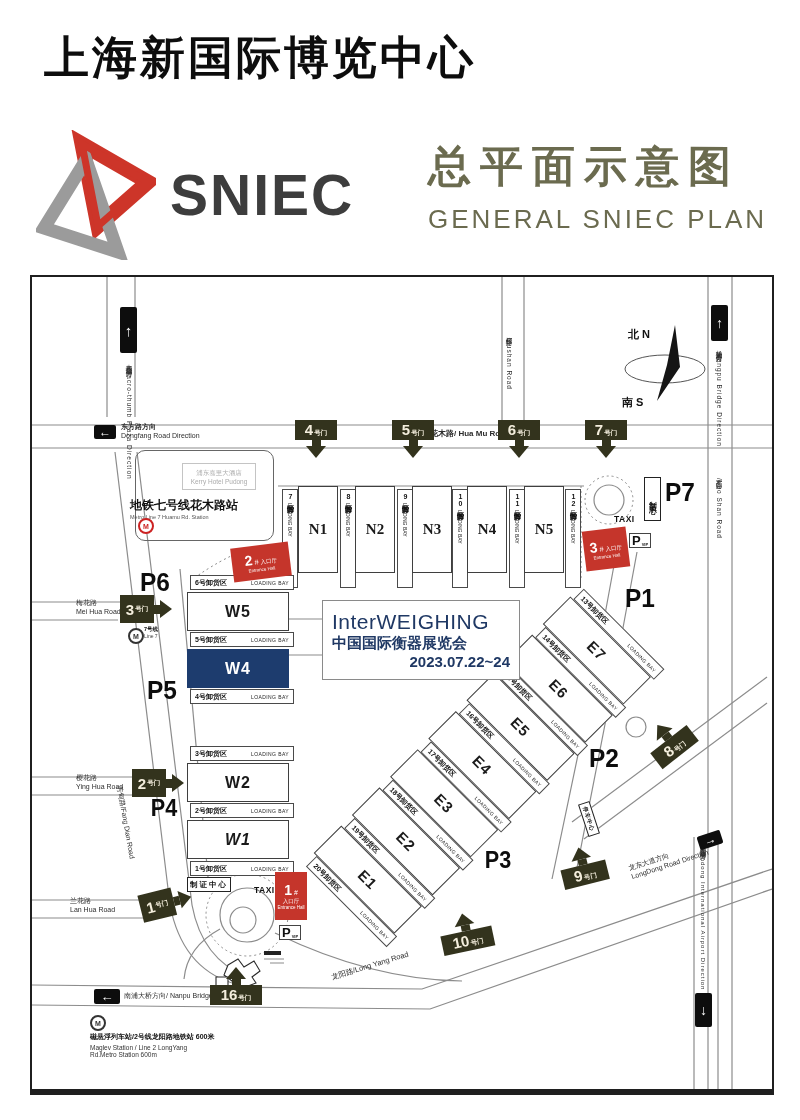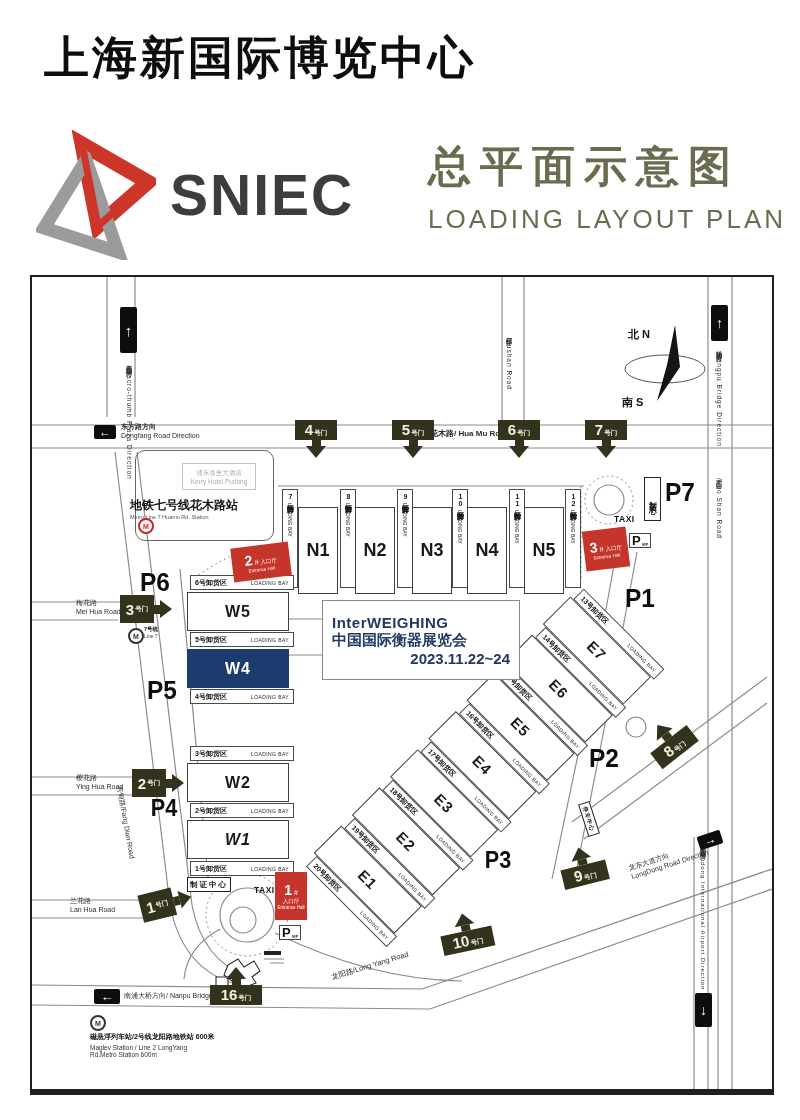--- a/index.html
+++ b/index.html
@@ -18,21 +18,21 @@
   #roads path,#roads circle{fill:none;stroke:#8c8c8c;stroke-width:1.2;}
   #roads .dash{stroke-dasharray:2 3;stroke-width:1;}
   #roads .bld{stroke:#2a2a2a;fill:#fff;stroke-width:1.1;}
   #roads .blk{fill:#222;stroke:none;}
   .lyr{position:absolute;z-index:3;}
   
   .hall{position:absolute;background:#fff;border:1.4px solid #3f3f3f;display:flex;align-items:center;justify-content:center;
         font-weight:700;color:#1a1a1a;z-index:3;}
   .whall{left:155px;width:100px;height:37px;font-size:16px;letter-spacing:1px;}
   .whall.navy{background:#1d3c6e;border-color:#1d3c6e;color:#fff;}
-  .nhall{top:230px;width:38px;height:85px;font-size:18px;}
+  .nhall{top:209px;width:38px;height:85px;font-size:15px;font-family:Liberation Serif, serif;}
   .ehall{left:0;width:112px;height:37px;font-size:15px;letter-spacing:1px;}
   
   .bayh{position:absolute;background:#fff;border:1px solid #4a4a4a;display:flex;align-items:center;
         justify-content:space-between;padding:0 4px;z-index:3;}
   .bayh .zh{font-size:7px;font-weight:700;}
   .bayh .en{font-size:5px;letter-spacing:.4px;color:#222;}
   .wbay{left:158px;width:94px;height:13px;}
   .ebay{left:4px;width:104px;height:13px;}
   .nbay{position:absolute;top:212px;width:14px;height:91px;background:#fff;border:1px solid #4a4a4a;
         writing-mode:vertical-rl;display:flex;align-items:center;padding:3px 0;z-index:3;}
@@ -72,21 +72,21 @@
   .badge-v{position:absolute;border:1px solid #222;background:#fff;writing-mode:vertical-rl;text-orientation:upright;
            font-size:7.5px;font-weight:700;letter-spacing:2px;display:flex;align-items:center;justify-content:center;z-index:4;}
   
   .rlab{position:absolute;font-size:7px;color:#2d2d2d;z-index:2;white-space:nowrap;}
   .rlab .b{display:block;}
   .vlab{position:absolute;writing-mode:vertical-rl;text-orientation:mixed;font-size:6.5px;color:#2d2d2d;
         letter-spacing:1px;z-index:2;white-space:nowrap;}
   
   #event-box{position:absolute;left:290px;top:323px;width:178px;height:74px;background:#fff;border:1.5px solid #8a8a8a;
              color:#1f3864;display:flex;flex-direction:column;justify-content:center;padding:2px 9px;z-index:5;}
-  #event-box .l1{font-size:15px;font-weight:700;letter-spacing:.5px;}
+  #event-box .l1{font-size:21px;font-weight:400;letter-spacing:.5px;}
   #event-box .l2{font-size:15px;font-weight:700;}
   #event-box .l3{font-size:15px;font-weight:700;text-align:right;}
   
   .micon{position:absolute;width:12px;height:12px;border-radius:50%;background:#fff;display:flex;align-items:center;
          justify-content:center;font-size:7px;font-weight:800;z-index:3;}
   .micon.red{border:2px solid #c22; color:#c22;}
   .micon.dark{border:2px solid #333; color:#333;}
   .stext{position:absolute;z-index:3;white-space:nowrap;}
   
   #kerry-block{position:absolute;left:103px;top:173px;width:137px;height:89px;border:1.2px solid #666;border-radius:10px;z-index:2;}
@@ -98,21 +98,21 @@
 <body>
 
 <div id="venue-title">上海新国际博览中心</div>
 <svg id="logo-svg" width="120" height="130" viewBox="0 0 120 130">
   <polygon points="46,14 112,52 62,96" fill="none" stroke="#cd3529" stroke-width="15"></polygon>
   <polygon points="50,30 82,122 8,98" fill="none" stroke="#9b9b9b" stroke-width="13"></polygon>
   <polygon points="46,14 112,52 62,96" fill="none" stroke="#cd3529" stroke-width="7"></polygon>
 </svg>
 <div id="logo-text">SNIEC</div>
 <div id="plan-zh">总平面示意图</div>
-<div id="plan-en">LOADING  LAYOUT  PLAN</div>
+<div id="plan-en">GENERAL  SNIEC  PLAN</div>
 
 <div id="map">
 
   <svg id="roads" width="740" height="812" viewBox="0 0 740 812">
     <path d="M75 0 V140"></path>
       <path d="M103 0 V140"></path>
     <path d="M0 148 H740"></path>
       <path d="M0 171 H740"></path>
     <path d="M470 0 V148"></path>
       <path d="M492 0 V148"></path>
@@ -444,21 +444,21 @@
   <div class="pvip" style="left:597px;top:256px;">
     <span class="P">P</span>
       <span class="V">VIP</span>
   </div>
   <div class="badge-v" style="left:612px;top:200px;width:15px;height:42px;">制证中心</div>
   <div class="badge-h" style="left:540px;top:536px;width:32px;height:10px;font-size:5.5px;letter-spacing:1px;transform:rotate(72deg);">停车中心</div>
 
   <div id="event-box">
     <span class="l1">InterWEIGHING</span>
     <span class="l2">中国国际衡器展览会</span>
-    <span class="l3">2023.11.22~24</span>
+    <span class="l3">2023.07.22~24</span>
   </div>
   <div class="micon dark" style="left:96px;top:351px;">M</div>
   <div class="stext" style="left:112px;top:349px;">
     <span style="display:block;font-size:5.5px;font-weight:700;">7号线</span>
     <span style="display:block;font-size:5px;color:#444;">Line 7</span>
   </div>
   <div class="micon dark" style="left:58px;top:738px;">M</div>
   <div class="stext" style="left:58px;top:755px;">
     <span style="display:block;font-size:7px;font-weight:700;">磁悬浮列车站/2号线龙阳路地铁站  600米</span>
     <span style="display:block;font-size:6.5px;color:#333;margin-top:2px;">Maglev Station / Line 2 LongYang</span>

